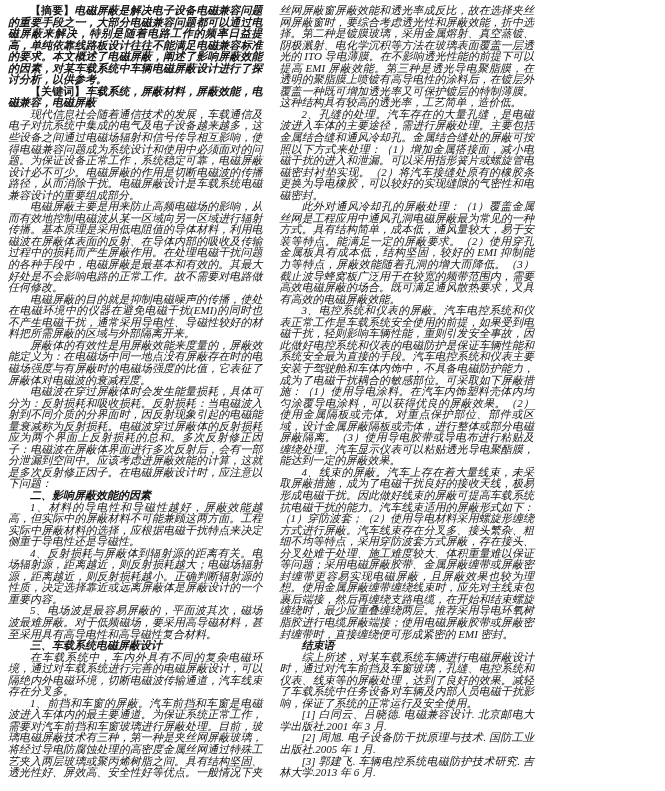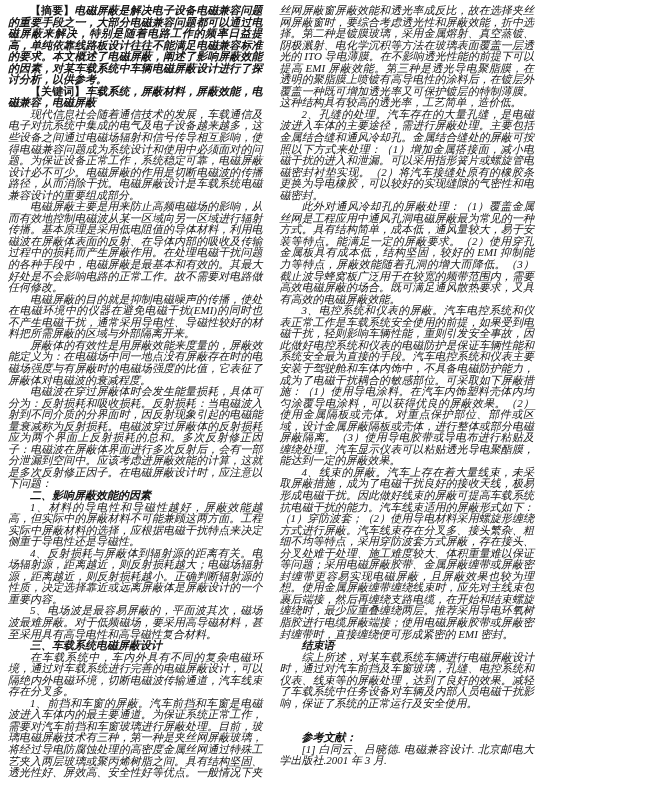--- a/index.html
+++ b/index.html
@@ -58,19 +58,18 @@
   <p class="blk">在车载系统中，车内外具有不同的复杂电磁环境，通过对车载系统进行完善的电磁屏蔽设计，可以隔绝内外电磁环境，切断电磁波传输通道，汽车线束存在分叉多。</p>
   <p class="blk">1、前挡和车窗的屏蔽。汽车前挡和车窗是电磁波进入车体内的最主要通道。为保证系统正常工作，需要对汽车前挡和车窗玻璃进行屏蔽处理。目前，玻璃电磁屏蔽技术有三种，第一种是夹丝网屏蔽玻璃，将经过导电防腐蚀处理的高密度金属丝网通过特殊工艺夹入两层玻璃或聚丙烯树脂之间。具有结构坚固、透光性好、屏效高、安全性好等优点。一般情况下夹丝网屏蔽窗屏蔽效能和透光率成反比，故在选择夹丝网屏蔽窗时，要综合考虑透光性和屏蔽效能，折中选择。第二种是镀膜玻璃，采用金属熔射、真空蒸镀、阴极溅射、电化学沉积等方法在玻璃表面覆盖一层透光的 ITO 导电薄膜。在不影响透光性能的前提下可以提高 EMI 屏蔽效能。第三种是透光导电聚脂膜，在透明的聚脂膜上喷镀有高导电性的涂料后，在镀层外覆盖一种既可增加透光率又可保护镀层的特制薄膜。这种结构具有较高的透光率，工艺简单，造价低。</p>
   <p class="blk">2、孔缝的处理。汽车存在的大量孔缝，是电磁波进入车体的主要途径，需进行屏蔽处理。主要包括金属结合缝和通风冷却孔。金属结合缝处的屏蔽可按照以下方式来处理：（1）增加金属搭接面，减小电磁干扰的进入和泄漏。可以采用指形簧片或螺旋管电磁密封衬垫实现。（2）将汽车接缝处原有的橡胶条更换为导电橡胶，可以较好的实现缝隙的气密性和电磁密封。</p>
   <p class="blk">此外对通风冷却孔的屏蔽处理：（1）覆盖金属丝网是工程应用中通风孔洞电磁屏蔽最为常见的一种方式。具有结构简单，成本低，通风量较大，易于安装等特点。能满足一定的屏蔽要求。（2）使用穿孔金属板具有成本低，结构坚固，较好的 EMI 抑制能力等特点，屏蔽效能随着孔洞的增大而降低。（3）截止波导蜂窝板广泛用于在较宽的频带范围内，需要高效电磁屏蔽的场合。既可满足通风散热要求，又具有高效的电磁屏蔽效能。</p>
   <p class="blk">3、电控系统和仪表的屏蔽。汽车电控系统和仪表正常工作是车载系统安全使用的前提，如果受到电磁干扰，轻则影响车辆性能，重则引发安全事故，因此做好电控系统和仪表的电磁防护是保证车辆性能和系统安全最为直接的手段。汽车电控系统和仪表主要安装于驾驶舱和车体内饰中，不具备电磁防护能力，成为了电磁干扰耦合的敏感部位。可采取如下屏蔽措施：（1）使用导电涂料。在汽车内饰塑料壳体内均匀涂覆导电涂料，可以获得优良的屏蔽效果。（2）使用金属隔板或壳体。对重点保护部位、部件或区域，设计金属屏蔽隔板或壳体，进行整体或部分电磁屏蔽隔离。（3）使用导电胶带或导电布进行粘贴及缠绕处理。汽车显示仪表可以粘贴透光导电聚酯膜，能达到一定的屏蔽效果。</p>
   <p class="blk">4、线束的屏蔽。汽车上存在着大量线束，未采取屏蔽措施，成为了电磁干扰良好的接收天线，极易形成电磁干扰。因此做好线束的屏蔽可提高车载系统抗电磁干扰的能力。汽车线束适用的屏蔽形式如下：（1）穿防波套；（2）使用导电材料采用螺旋形缠绕方式进行屏蔽。汽车线束存在分叉多、接头繁杂、粗细不均等特点，采用穿防波套方式屏蔽，存在接头、分叉处难于处理、施工难度较大、体积重量难以保证等问题；采用电磁屏蔽胶带、金属屏蔽缠带或屏蔽密封缠带更容易实现电磁屏蔽，且屏蔽效果也较为理想。使用金属屏蔽缠带缠绕线束时，应先对主线束包裹后端接，然后再缠绕支路电缆，在开始和结束螺旋缠绕时，最少应重叠缠绕两层。推荐采用导电环氧树脂胶进行电缆屏蔽端接；使用电磁屏蔽胶带或屏蔽密封缠带时，直接缠绕便可形成紧密的 EMI 密封。</p>
 
   <p class="blk heading">结束语</p>
   <p class="blk">综上所述，对某车载系统车辆进行电磁屏蔽设计时，通过对汽车前挡及车窗玻璃，孔缝、电控系统和仪表、线束等的屏蔽处理，达到了良好的效果。减轻了车载系统中任务设备对车辆及内部人员电磁干扰影响，保证了系统的正常运行及安全使用。</p>
 
-  <p class="blk refs-heading">参考文献：</p>
   <p class="blk ref">[1] 白同云、吕晓德. 电磁兼容设计. 北京邮电大学出版社.2001 年 3 月.</p>
   <p class="blk ref">[2] 周旭. 电子设备防干扰原理与技术. 国防工业出版社.2005 年 1 月.</p>
   <p class="blk ref">[3] 郭建飞. 车辆电控系统电磁防护技术研究. 吉林大学.2013 年 6 月.</p>
   <p class="blk ref">[4] 郭学士. 汽车电子设备电磁屏蔽措施及屏蔽效能测试研究. 吉林大学.2013 年 6 月.</p>
 
 </div>
 
 </body></html>

